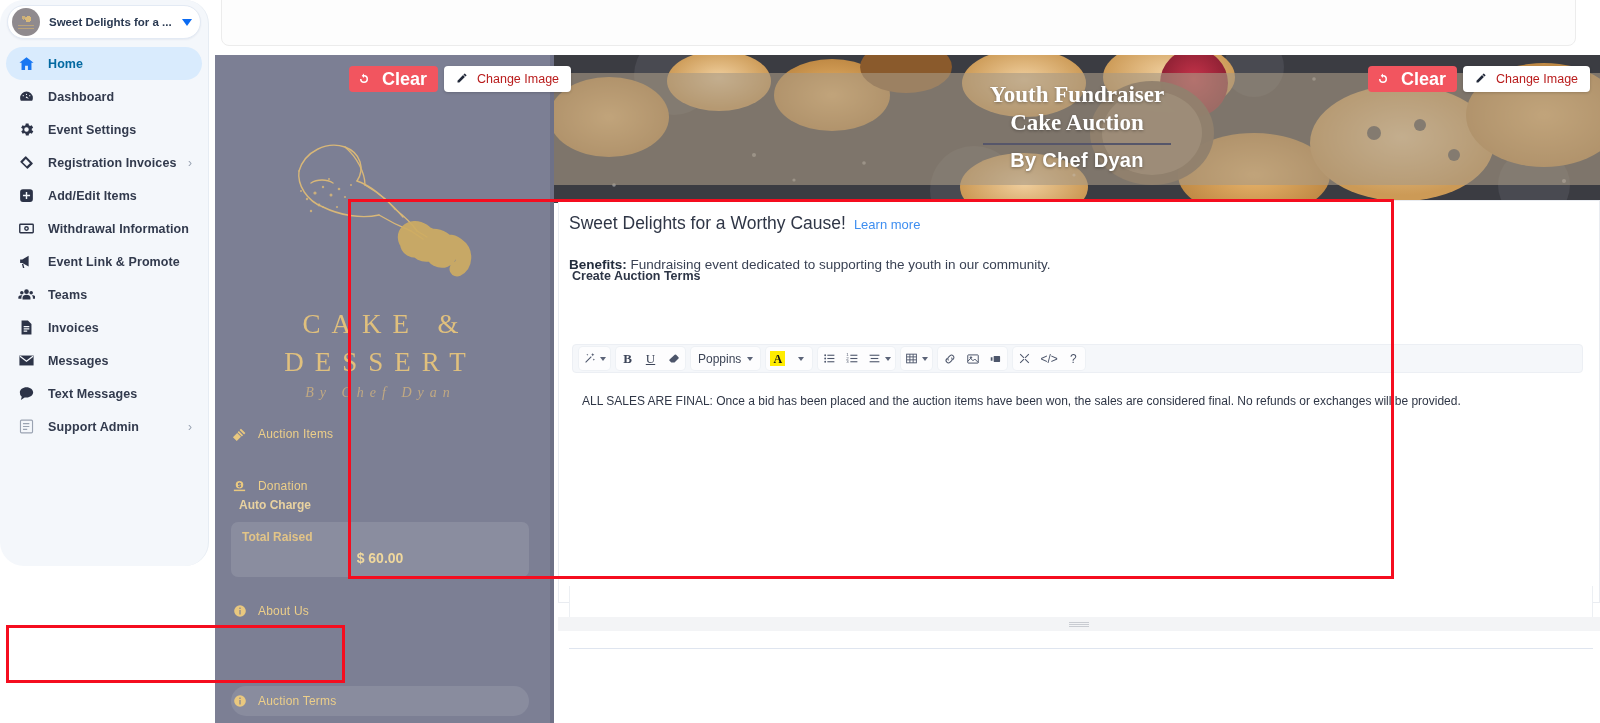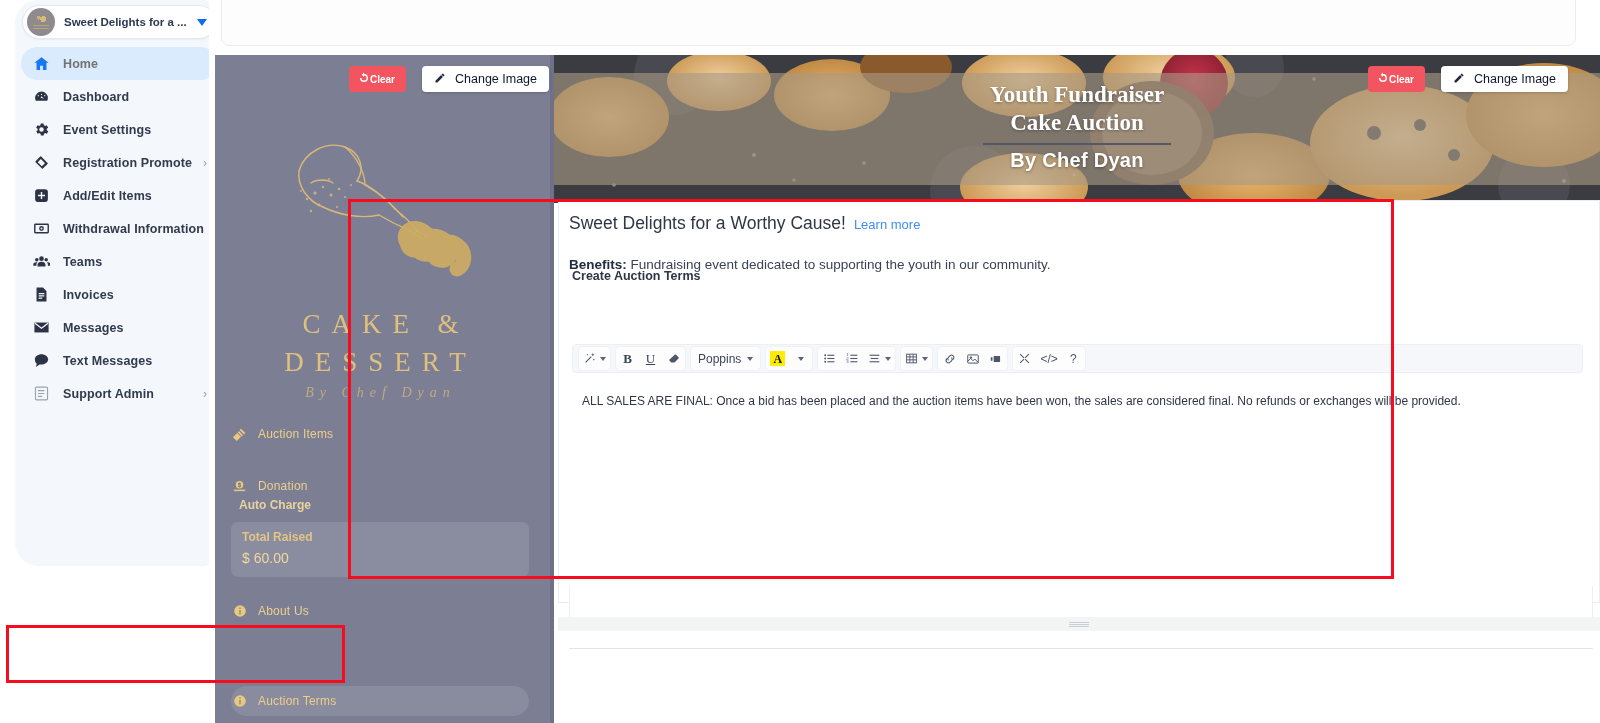--- a/index.html
+++ b/index.html
@@ -6,21 +6,21 @@
   html, body {
     width: 1600px; height: 723px;
     overflow: hidden;
     font-family: "Liberation Sans", sans-serif;
     background: #ffffff;
   }
   #app { position: relative; width: 1600px; height: 723px; }
 
   
   .sidebar {
-    position: absolute; left: 15px; top: 0;
+    position: absolute; left: 0; top: 0;
     width: 209px; height: 566px;
     background: #f4f7fb;
     border-right: 1px solid #e6ecf3;
     border-radius: 24px;
   }
   .org-chip {
     margin: 5px 7px 8px 7px;
     height: 34px;
     background: #ffffff;
     border: 1px solid #e3eaf4;
@@ -75,21 +75,21 @@
     color: #2c3347;
   }
   .nav-item.active .nav-ico { color: #1877f2; }
   .nav-ico svg { display: block; }
   .nav-label {
     margin-left: 12px;
     font-size: 12.5px; font-weight: bold; letter-spacing: .1px;
     color: #323a4d;
     white-space: nowrap;
   }
-  .nav-item.active .nav-label { color: #737373; }
+  .nav-item.active .nav-label { color: #0369a1; }
   .nav-chev {
     position: absolute; right: 10px;
     font-size: 12px; color: #9aa3b2; line-height: 1;
   }
 
   
   .workarea {
     position: absolute; left: 209px; top: 0;
     width: 1391px; height: 723px;
     background: #ffffff;
@@ -166,21 +166,21 @@
     font-size: 12px; font-weight: bold; color: #e9d2a0;
   }
   .pv-card {
     position: absolute; left: 16px;
     width: 298px; height: 55px;
     background: rgba(255,255,255,.11);
     border-radius: 7px;
     padding: 8px 11px;
   }
   .pv-card .t1 { font-size: 12px; font-weight: bold; color: #e2c487; }
-  .pv-card .t2 { font-size: 14px; font-weight: normal; color: #f0d89d; margin-top: 6px; }
+  .pv-card .t2 { font-size: 14px; font-weight: bold; color: #f0d89d; margin-top: 6px; text-align: center; }
 
   
   .banner {
     position: absolute; left: 345px; top: 55px;
     width: 1046px; height: 148px;
     overflow: hidden;
     background: #3a3b41;
   }
   .banner-bg { position: absolute; inset: 0; }
   .banner-scrim {
@@ -208,32 +208,32 @@
     font-size: 20px; font-weight: bold; letter-spacing: .3px;
     text-shadow: 0 1px 3px rgba(0,0,0,.35);
   }
 
   
   .imgbtns { position: absolute; display: flex; align-items: center; z-index: 8; }
   .btn-clear {
     height: 26px; padding: 0 11px 0 9px;
     background: #f2555f; color: #fff;
     border: none; border-radius: 4px;
-    font-size: 10px; font-weight: bold;
-    display: flex; align-items: center; gap: 0;
+    font-size: 18px; font-weight: bold;
+    display: flex; align-items: center; gap: 12px;
     cursor: pointer;
     font-family: "Liberation Sans", sans-serif;
   }
   .btn-change {
     height: 26px; padding: 0 12px;
-    background: #ffffff; color: #0f172a;
+    background: #ffffff; color: #b91c1c;
     border: none; border-radius: 4px;
     font-size: 12.5px; font-weight: normal;
     display: flex; align-items: center; gap: 9px;
-    margin-left: 16px; cursor: pointer;
+    margin-left: 6px; cursor: pointer;
     box-shadow: 0 1px 3px rgba(0,0,0,.18);
     font-family: "Liberation Sans", sans-serif;
   }
 
   
   .editor-panel {
     position: absolute; left: 349px; top: 200px;
     width: 1042px; height: 403px;
     background: #ffffff;
     border: 1px solid #e9ecf1;
@@ -388,21 +388,21 @@
         </span>
         <span class="nav-label">Event Settings</span>
       </div>
 
       <div class="nav-item">
         <span class="nav-ico">
           <svg width="17" height="17" viewBox="0 0 24 24" fill="currentColor">
               <path d="M3.6 10.2 10.2 3.6a1 1 0 0 1 1.4 0l9 9a1 1 0 0 1 0 1.4l-6.6 6.6a1 1 0 0 1-1.4 0l-9-9a1 1 0 0 1 0-1.4zm3.1 1.3 5.8 5.8 4.4-4.4-5.8-5.8z"></path>
             </svg>
         </span>
-        <span class="nav-label">Registration Promote</span>
+        <span class="nav-label">Registration Invoices</span>
         <span class="nav-chev">›</span>
       </div>
 
       <div class="nav-item">
         <span class="nav-ico">
           <svg width="17" height="17" viewBox="0 0 24 24" fill="currentColor">
               <rect x="3" y="3" width="18" height="18" rx="4"></rect>
               <path d="M11 7h2v4h4v2h-4v4h-2v-4H7v-2h4z" fill="#f4f7fb"></path>
             </svg>
         </span>
@@ -412,20 +412,28 @@
       <div class="nav-item">
         <span class="nav-ico">
           <svg width="17" height="17" viewBox="0 0 24 24" fill="none" stroke="currentColor" stroke-width="2">
               <rect x="2.5" y="6" width="19" height="12" rx="1"></rect>
               <circle cx="12" cy="12" r="2.4"></circle>
             </svg>
         </span>
         <span class="nav-label">Withdrawal Information</span>
       </div>
 
+      <div class="nav-item">
+        <span class="nav-ico">
+          <svg width="17" height="17" viewBox="0 0 24 24" fill="currentColor">
+              <path d="M3 9v5h3l9 5V4L6 9zm2.5 6.4h2L9 21H7z"></path>
+            </svg>
+        </span>
+        <span class="nav-label">Event Link &amp; Promote</span>
+      </div>
 
       <div class="nav-item">
         <span class="nav-ico">
           <svg width="17" height="17" viewBox="0 0 24 24" fill="currentColor">
               <circle cx="12" cy="8" r="3.3"></circle>
               <circle cx="5.4" cy="9.6" r="2.5"></circle>
               <circle cx="18.6" cy="9.6" r="2.5"></circle>
               <path d="M12 12.4c-3.2 0-5.6 1.7-5.6 3.8V19h11.2v-2.8c0-2.1-2.4-3.8-5.6-3.8zM4.4 13c-2.2 0-3.9 1.2-3.9 2.7V18h4.3v-1.8c0-1.2.5-2.3 1.4-3.1zm15.2 0a5 5 0 0 1 1.4 3.1V18h3.4v-2.3c0-1.5-1.7-2.7-3.9-2.7z"></path>
             </svg>
         </span>

